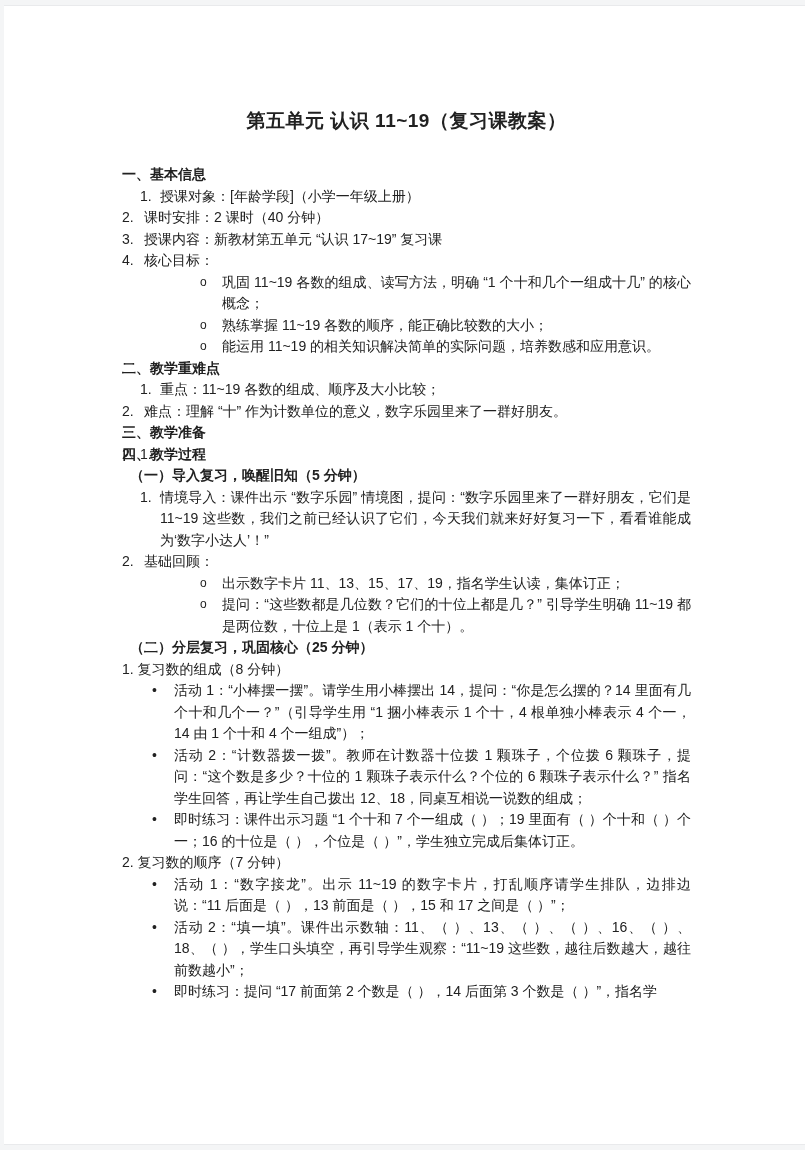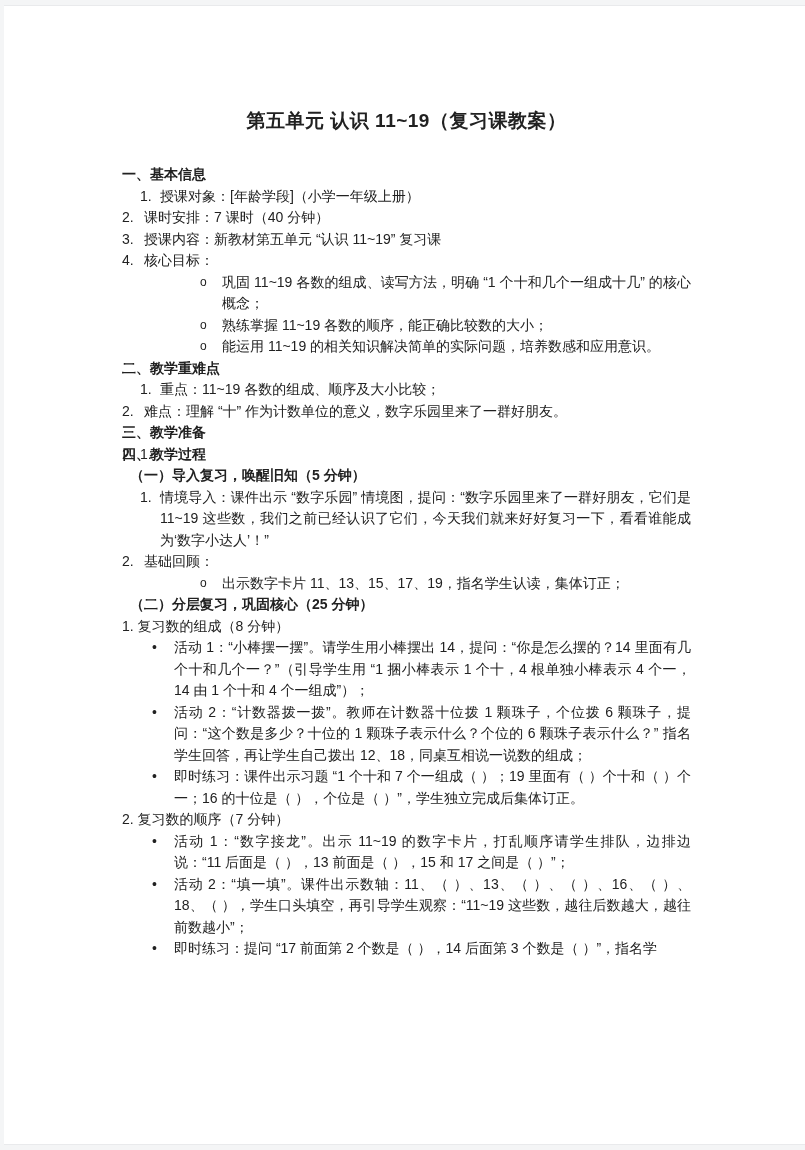--- a/index.html
+++ b/index.html
@@ -45,38 +45,38 @@
   .b-disc .marker{left:148px;}
 </style>
 </head>
 <body>
 
 <div class="paper">
   <h1 class="doc-title">第五单元 认识 11~19（复习课教案）</h1>
   <div class="doc-body">
       <div class="block b-h1"><span class="txt">一、基本信息</span></div>
       <div class="block b-num-first"><span class="marker">1.</span><span class="txt">授课对象：[年龄学段]（小学一年级上册）</span></div>
-      <div class="block b-num"><span class="marker">2.</span><span class="txt">课时安排：7 课时（40 分钟）</span></div>
-      <div class="block b-num"><span class="marker">3.</span><span class="txt">授课内容：新教材第五单元 “认识 11~19” 复习课</span></div>
+      <div class="block b-num"><span class="marker">2.</span><span class="txt">课时安排：2 课时（40 分钟）</span></div>
+      <div class="block b-num"><span class="marker">3.</span><span class="txt">授课内容：新教材第五单元 “认识 17~19” 复习课</span></div>
       <div class="block b-num"><span class="marker">4.</span><span class="txt">核心目标：</span></div>
       <div class="block b-circle"><span class="marker">o</span><span class="txt">巩固 11~19 各数的组成、读写方法，明确 “1 个十和几个一组成十几” 的核心概念；</span></div>
       <div class="block b-circle"><span class="marker">o</span><span class="txt">熟练掌握 11~19 各数的顺序，能正确比较数的大小；</span></div>
       <div class="block b-circle"><span class="marker">o</span><span class="txt">能运用 11~19 的相关知识解决简单的实际问题，培养数感和应用意识。</span></div>
       <div class="block b-h1"><span class="txt">二、教学重难点</span></div>
       <div class="block b-num-first"><span class="marker">1.</span><span class="txt">重点：11~19 各数的组成、顺序及大小比较；</span></div>
       <div class="block b-num"><span class="marker">2.</span><span class="txt">难点：理解 “十” 作为计数单位的意义，数字乐园里来了一群好朋友。</span></div>
       <div class="block b-h1"><span class="txt">三、教学准备</span></div>
       <div class="block b-num-first"><span class="marker">1.</span></div>
       <div class="block b-num"><span class="marker">2.</span></div>
       <div class="block b-h1"><span class="txt">四、教学过程</span></div>
       <div class="block b-h2"><span class="txt">（一）导入复习，唤醒旧知（5 分钟）</span></div>
       <div class="block b-num-first"><span class="marker">1.</span><span class="txt">情境导入：课件出示 “数字乐园” 情境图，提问：“数字乐园里来了一群好朋友，它们是 11~19 这些数，我们之前已经认识了它们，今天我们就来好好复习一下，看看谁能成为‘数字小达人’！”</span></div>
       <div class="block b-num"><span class="marker">2.</span><span class="txt">基础回顾：</span></div>
       <div class="block b-circle"><span class="marker">o</span><span class="txt">出示数字卡片 11、13、15、17、19，指名学生认读，集体订正；</span></div>
-      <div class="block b-circle"><span class="marker">o</span></div>
+      <div class="block b-circle"><span class="marker">o</span><span class="txt">提问：“这些数都是几位数？它们的十位上都是几？” 引导学生明确 11~19 都是两位数，十位上是 1（表示 1 个十）。</span></div>
       <div class="block b-h2"><span class="txt">（二）分层复习，巩固核心（25 分钟）</span></div>
       <div class="block b-h3"><span class="txt">1. 复习数的组成（8 分钟）</span></div>
       <div class="block b-disc"><span class="marker">•</span><span class="txt">活动 1：“小棒摆一摆”。请学生用小棒摆出 14，提问：“你是怎么摆的？14 里面有几个十和几个一？”（引导学生用 “1 捆小棒表示 1 个十，4 根单独小棒表示 4 个一，14 由 1 个十和 4 个一组成”）；</span></div>
       <div class="block b-disc"><span class="marker">•</span><span class="txt">活动 2：“计数器拨一拨”。教师在计数器十位拨 1 颗珠子，个位拨 6 颗珠子，提问：“这个数是多少？十位的 1 颗珠子表示什么？个位的 6 颗珠子表示什么？” 指名学生回答，再让学生自己拨出 12、18，同桌互相说一说数的组成；</span></div>
       <div class="block b-disc"><span class="marker">•</span><span class="txt">即时练习：课件出示习题 “1 个十和 7 个一组成（ ）；19 里面有（ ）个十和（ ）个一；16 的十位是（ ），个位是（ ）”，学生独立完成后集体订正。</span></div>
       <div class="block b-h3"><span class="txt">2. 复习数的顺序（7 分钟）</span></div>
       <div class="block b-disc"><span class="marker">•</span><span class="txt">活动 1：“数字接龙”。出示 11~19 的数字卡片，打乱顺序请学生排队，边排边说：“11 后面是（ ），13 前面是（ ），15 和 17 之间是（ ）”；</span></div>
       <div class="block b-disc"><span class="marker">•</span><span class="txt">活动 2：“填一填”。课件出示数轴：11、（ ）、13、（ ）、（ ）、16、（ ）、18、（ ），学生口头填空，再引导学生观察：“11~19 这些数，越往后数越大，越往前数越小”；</span></div>
       <div class="block b-disc"><span class="marker">•</span><span class="txt">即时练习：提问 “17 前面第 2 个数是（ ），14 后面第 3 个数是（ ）”，指名学</span></div>
     </div>

